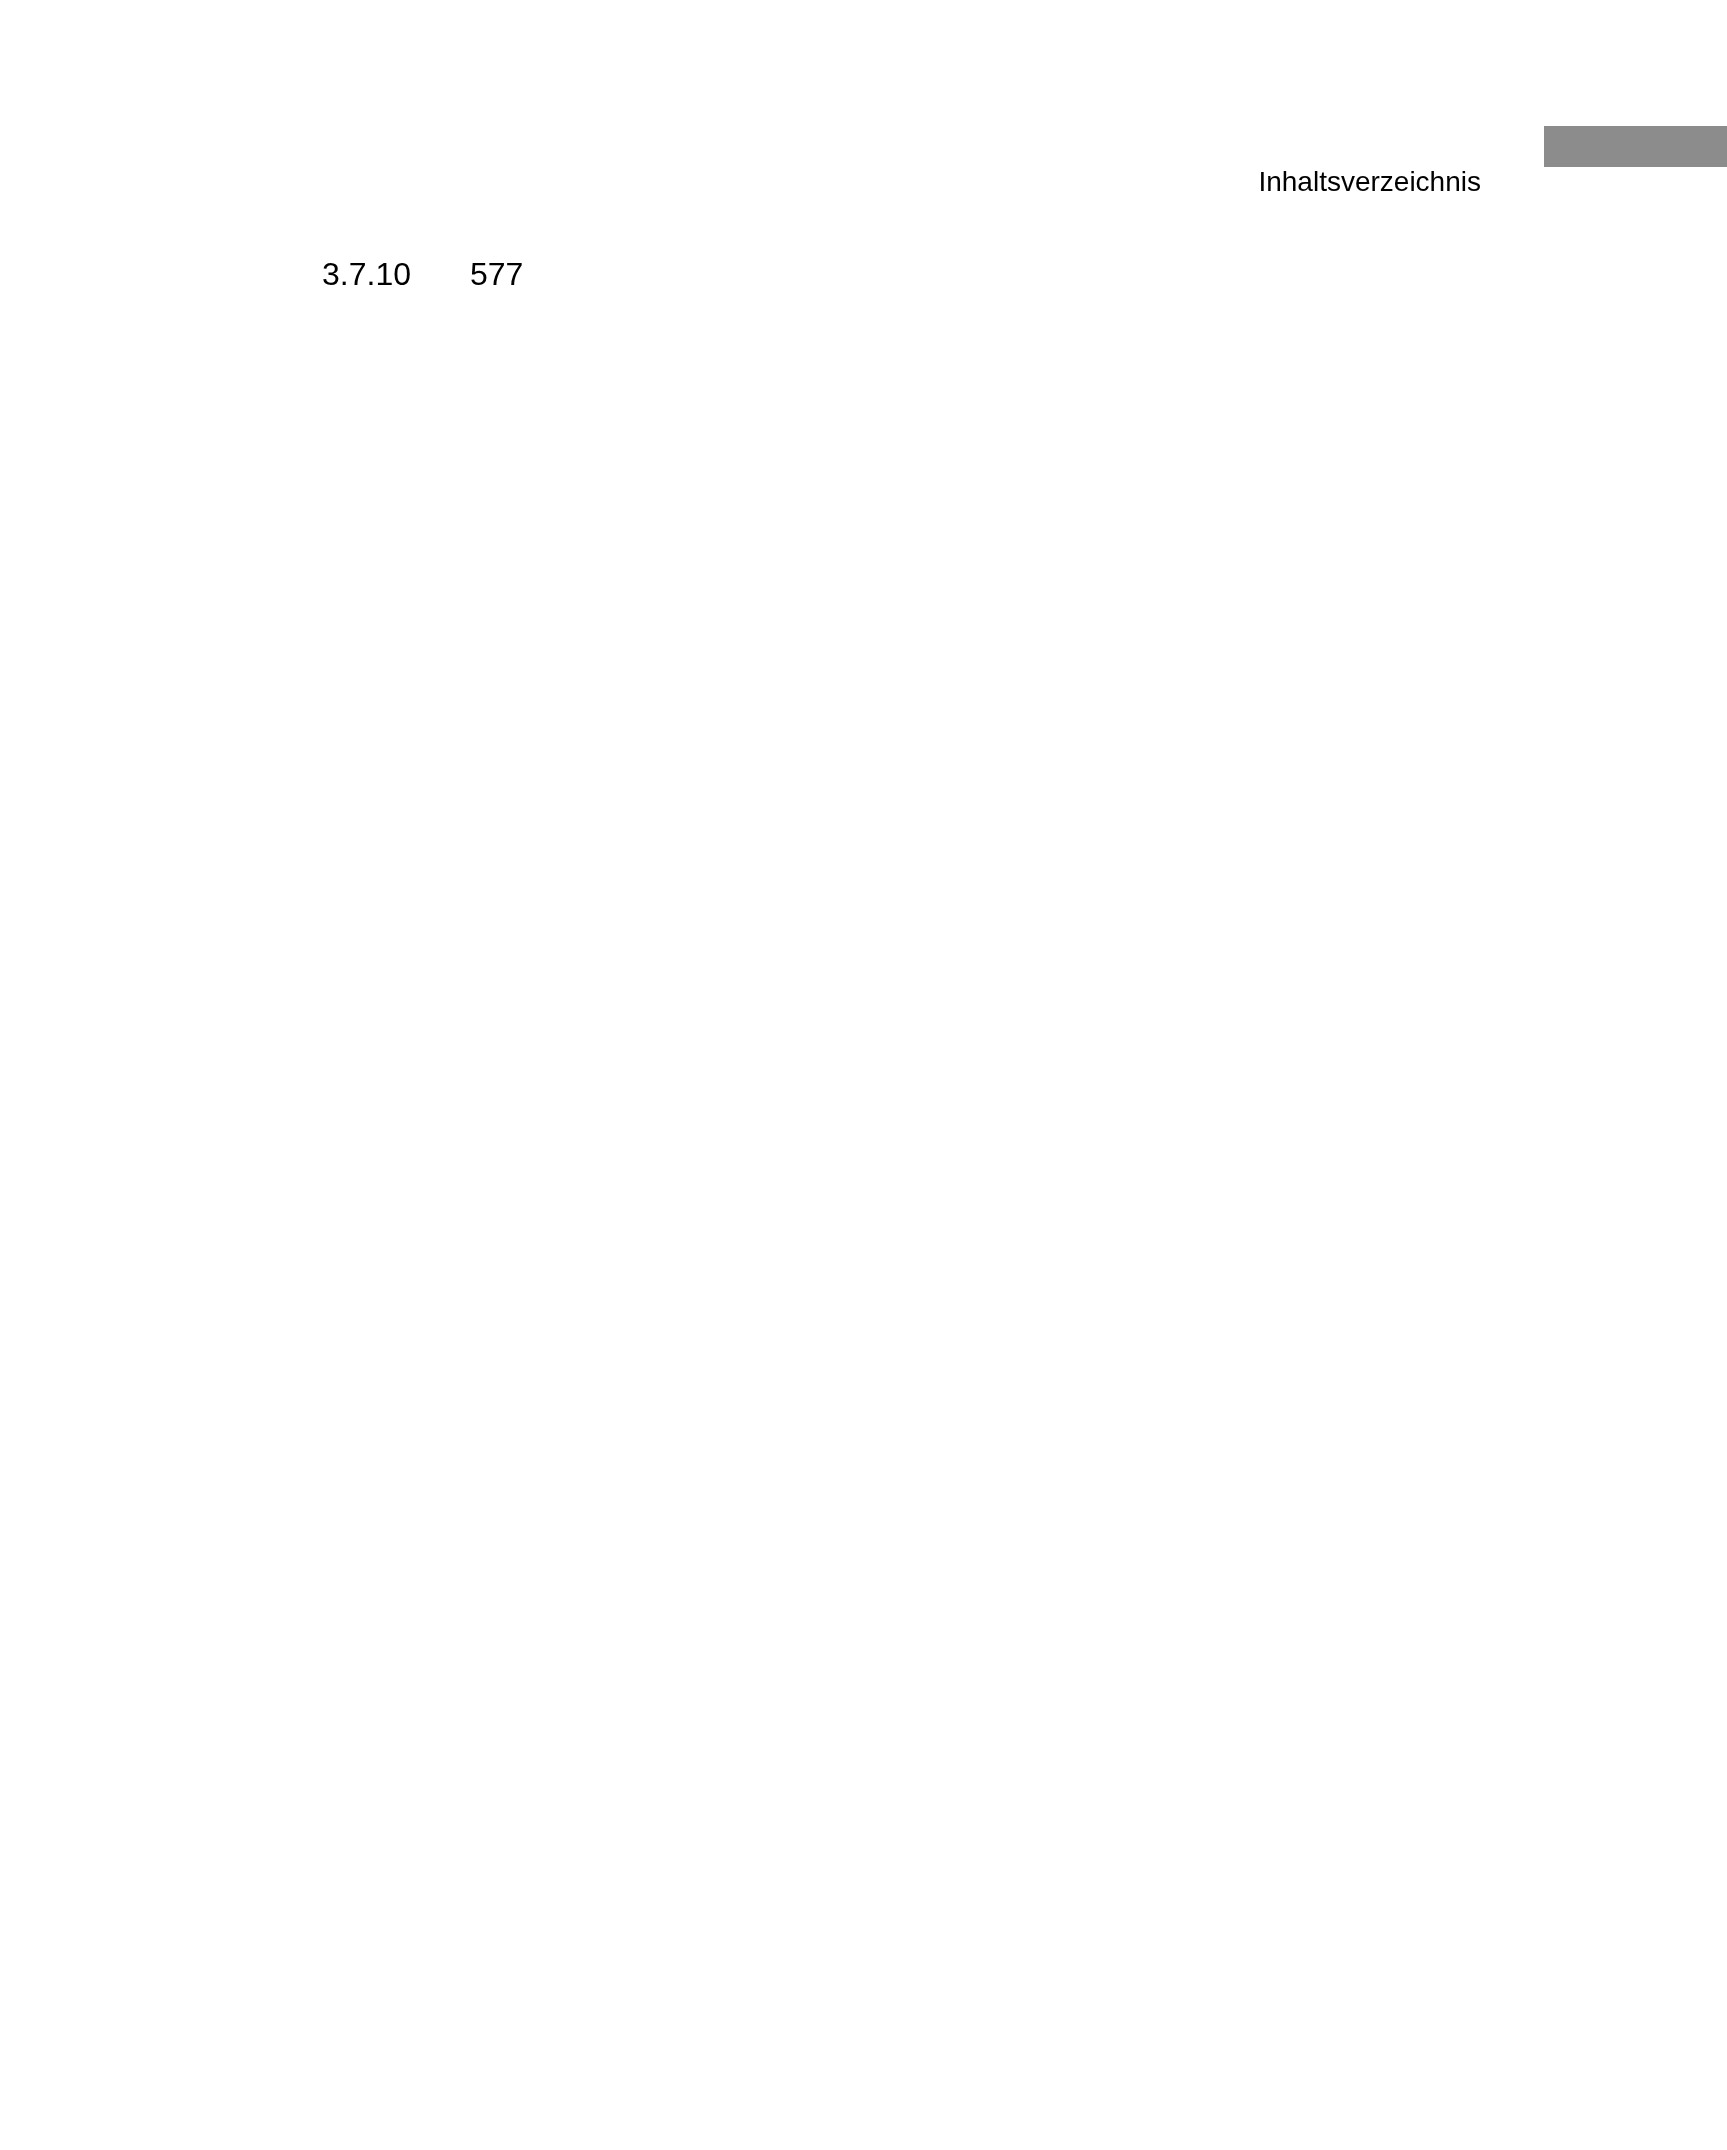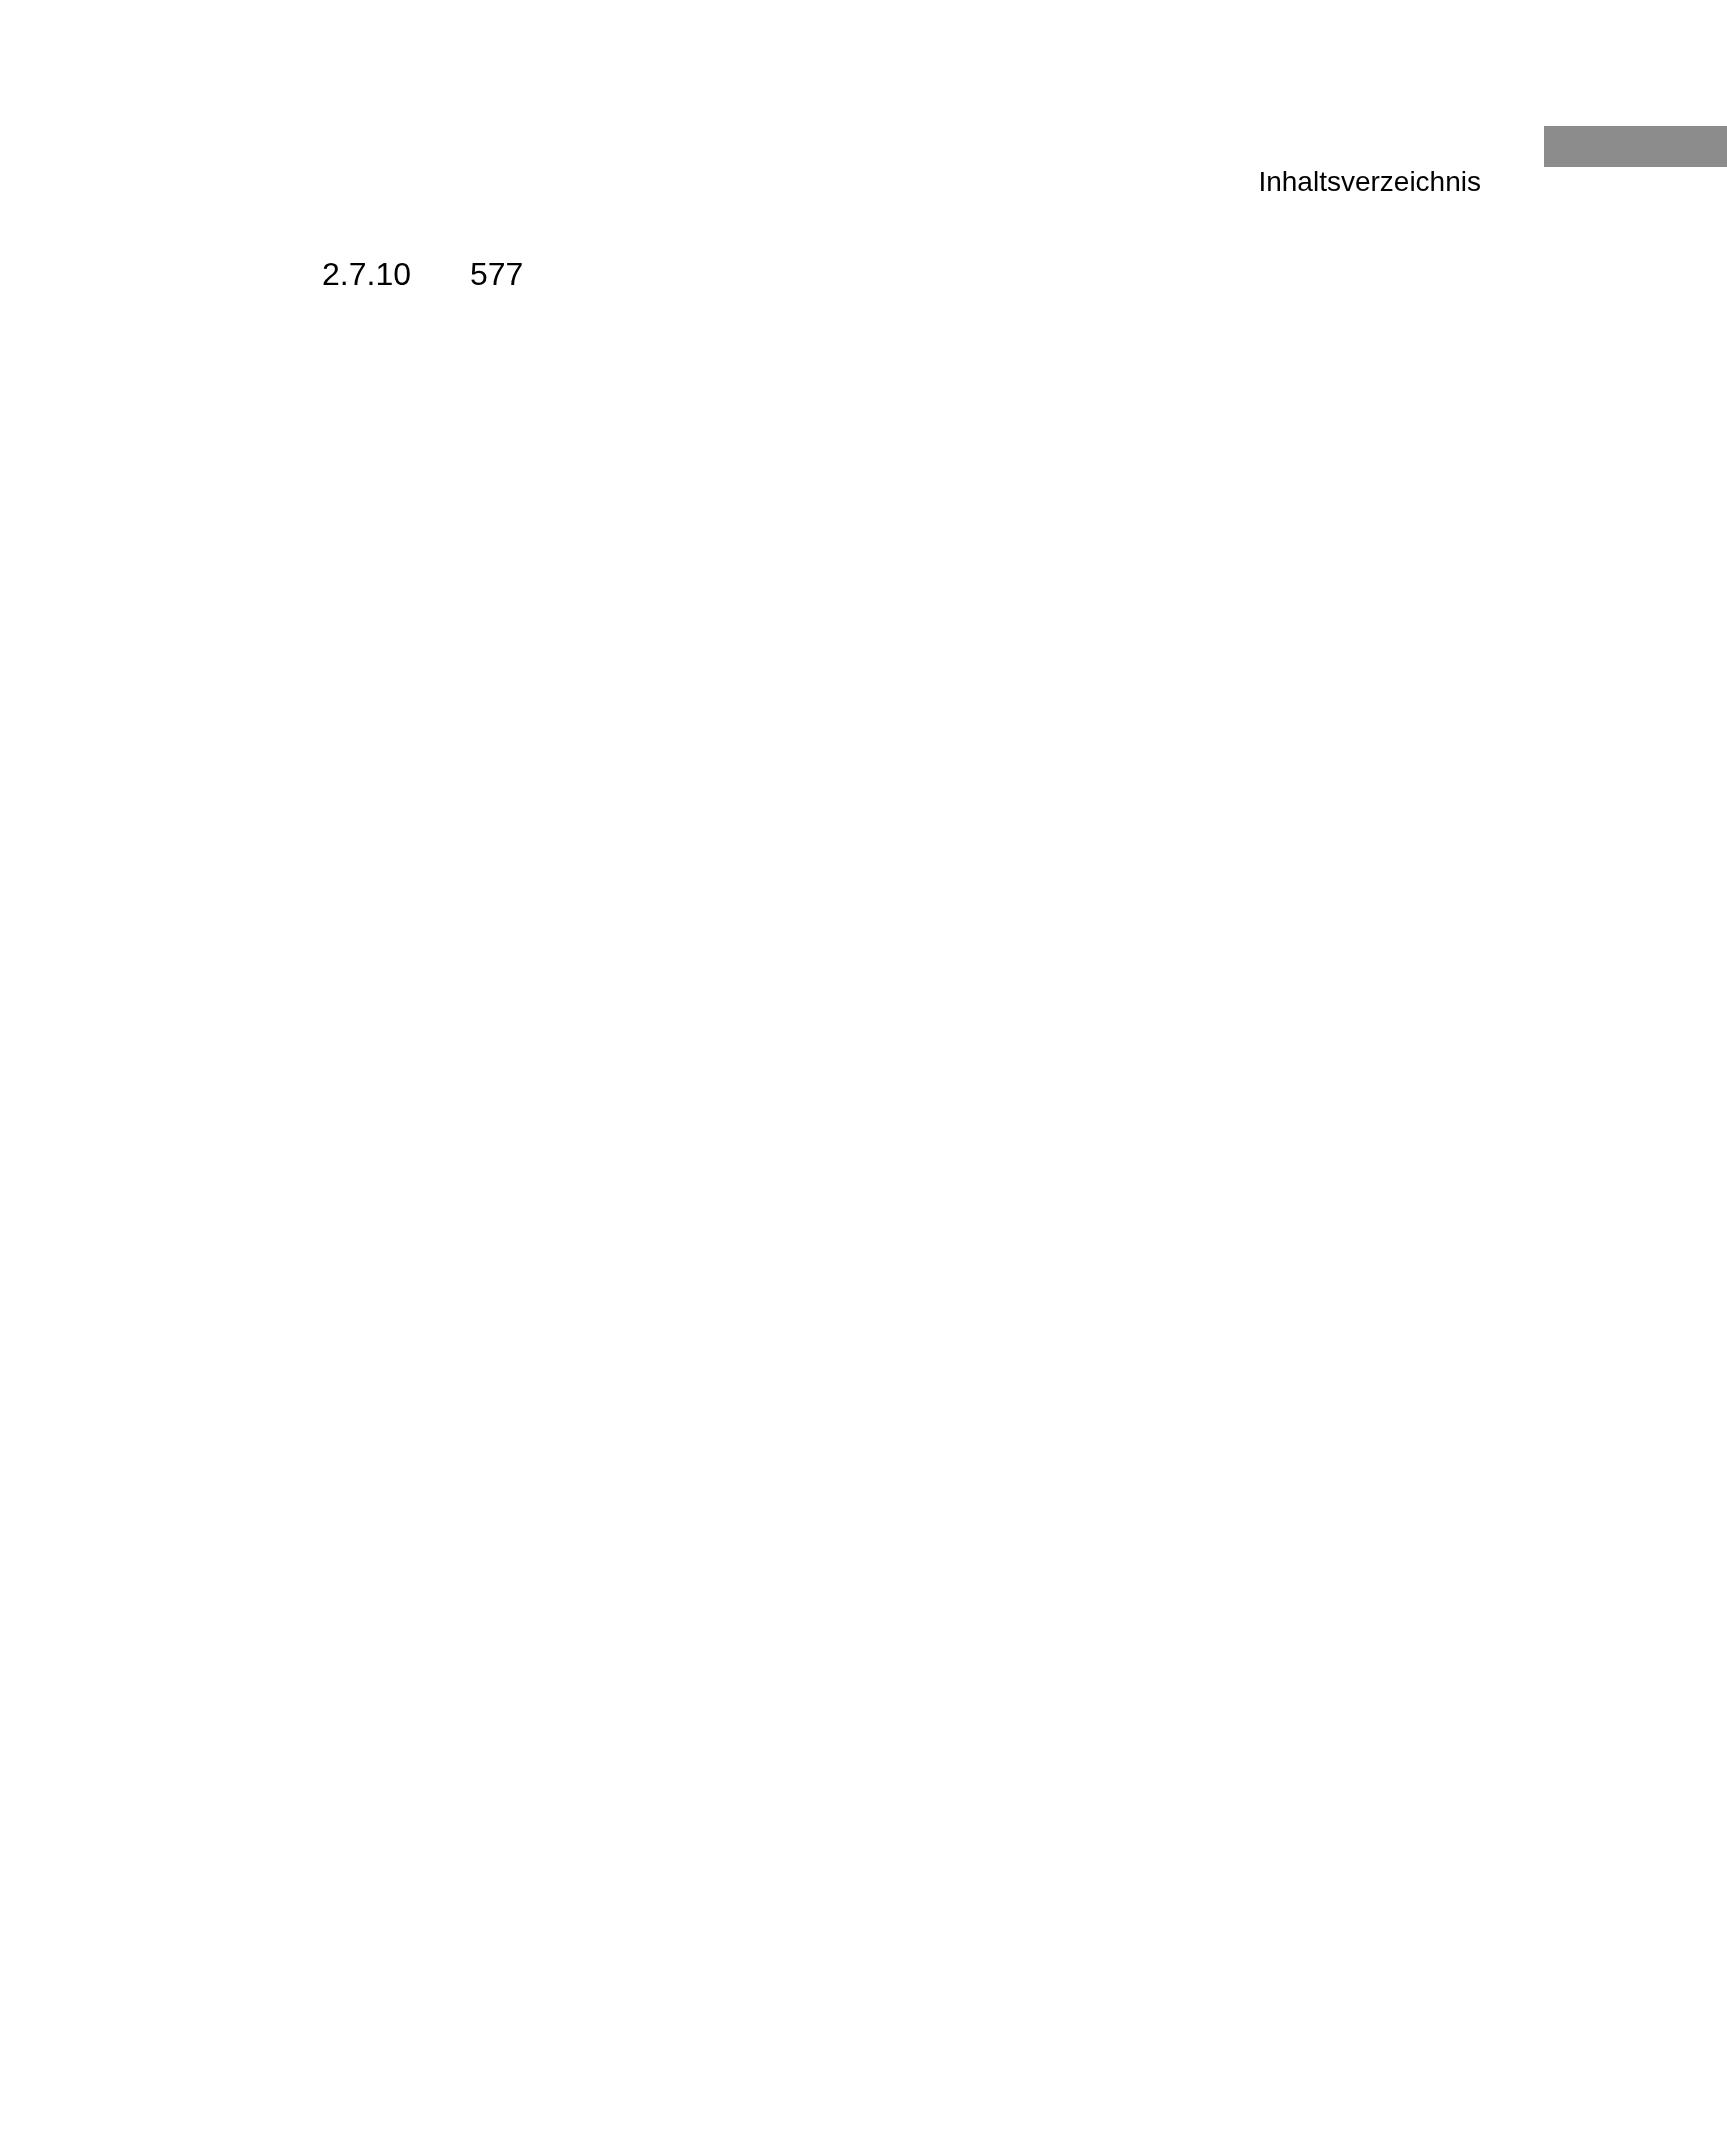--- a/index.html
+++ b/index.html
@@ -60,21 +60,21 @@
 <body>
 
 <div class="page">
   <div>
     <span class="header-title">Inhaltsverzeichnis</span>
     <div class="header-bar" style="background: rgb(140, 140, 140);"></div>
   </div>
 
   <div class="toc" id="toc">
       <div class="row subsection">
-        <span class="num">2.7.10</span>
+        <span class="num">3.7.10</span>
         <span class="title">Vermögensanlagen-Informationsblatt</span>
         <span class="leader">............................................................................................................................................................................................................................</span>
         <span class="page">577</span>
       </div>
     </div>
 
 </div>
 
 
 </body></html>

